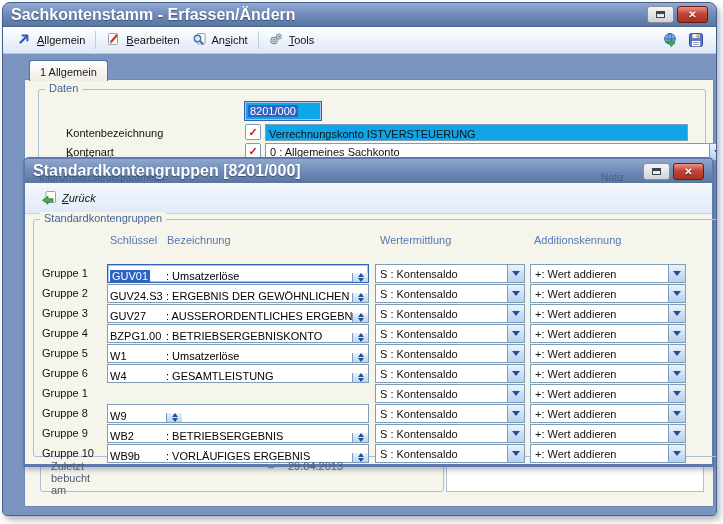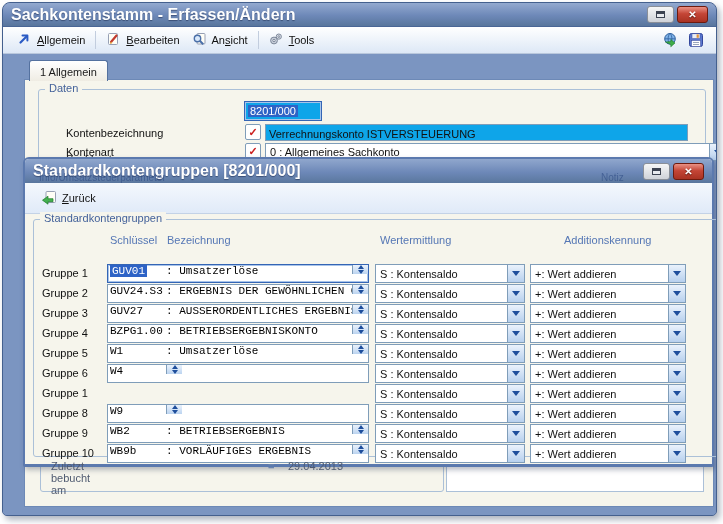--- a/index.html
+++ b/index.html
@@ -70,31 +70,31 @@
           border:2px solid #5b79ae;border-bottom-width:3px;border-radius:6px 6px 2px 2px;
           box-shadow:2px 3px 5px rgba(60,70,95,.35);box-sizing:border-box;z-index:20;}
   .dlg-titlebar{position:absolute;left:0;top:0;right:0;height:24px;
                 background:linear-gradient(180deg,#90a7cd 0%,#6d88b8 55%,#5a779d 100%);
                 border-radius:4px 4px 0 0;display:flex;align-items:center;padding:0 8px;box-sizing:border-box;}
   .ghost{position:absolute;bottom:0px;font-size:10px;color:#23407c;opacity:.5;}
   .ghost-left{left:14px;}
   .ghost-right{left:576px;}
   .dlg-toolbar{position:absolute;left:0;top:24px;right:0;height:31px;
                background:linear-gradient(#f4f8fd,#e0eaf8);border-bottom:1px solid #c3d2e6;
-               display:flex;align-items:center;padding:0 10px;box-sizing:border-box;}
+               display:flex;align-items:center;padding:0 10px;box-sizing:border-box;font-style:italic;}
   .back-btn{display:flex;align-items:center;gap:5px;font-size:11px;color:#111;padding:2px 6px;cursor:default;}
   .back-btn u{text-decoration:underline;}
   .g-std{left:8px;top:60px;width:672px;height:236px;padding-left:48px;}
   .thead{position:absolute;top:14px;font-size:11px;color:#5577b5;}
-  .col-0{left:76px;} .col-1{left:133px;} .col-2{left:346px;} .col-3{left:500px;margin-left:30px;}
+  .col-0{left:76px;} .col-1{left:133px;} .col-2{left:346px;} .col-3{left:500px;}
   .trow{position:absolute;left:0;height:19px;width:100%;margin-top:12px;}
   .rlabel{position:absolute;left:8px;top:0;width:62px;line-height:19px;font-size:11px;color:#111;}
   .keyname{position:absolute;left:73px;top:0;width:262px;height:19px;}
-  .keyname .kfield{position:absolute;left:0;top:0;right:0;bottom:0;display:flex;align-items:flex-start;
-                   background:#fff;border:1px solid #7f9db9;box-sizing:border-box;font-family:Liberation Mono, monospace;}
+  .keyname .kfield{position:absolute;left:0;top:0;right:0;bottom:0;display:flex;align-items:flex-end;
+                   background:#fff;border:1px solid #7f9db9;box-sizing:border-box;}
   .keyname.focus .kfield{border-color:#3465b5;box-shadow:inset 0 0 0 1px #a8c4ea;}
   .kkey{width:56px;display:flex;align-items:center;padding-left:2px;font-size:11px;overflow:hidden;white-space:nowrap;}
   .kkey .sel{background:#2e63c6;color:#fff;padding:0 2px;}
   .kname{flex:1;display:flex;align-items:center;font-size:11px;overflow:hidden;white-space:nowrap;}
   .cell-wert{position:absolute;left:341px;top:0;width:150px;height:19px;}
   .cell-add{position:absolute;left:496px;top:0;width:156px;height:19px;}
   .cell-wert .ddwrap,.cell-add .ddwrap{width:100%;height:100%;}
 </style>
 </head>
 <body>
@@ -400,20 +400,21 @@
                   </span>
                 </div>
               </div>
             </div><div class="trow" style="top: 132px;">
               <span class="rlabel">Gruppe 6</span>
               <div class="keyname">
                 <div class="kfield">
                   <span class="kkey">
                     <span>W4</span>
                   </span>
+                  <span class="kname">: GESAMTLEISTUNG</span>
                   <span class="spin-btn">
                     <span class="tri-up"></span>
                     <span class="tri-down"></span>
                   </span>
                 </div>
               </div>
               <div class="cell-wert">
                 <div class="ddwrap" style="height:19px;">
                   <span class="ddtext">S : Kontensaldo</span>
                   <span class="dd-btn">

